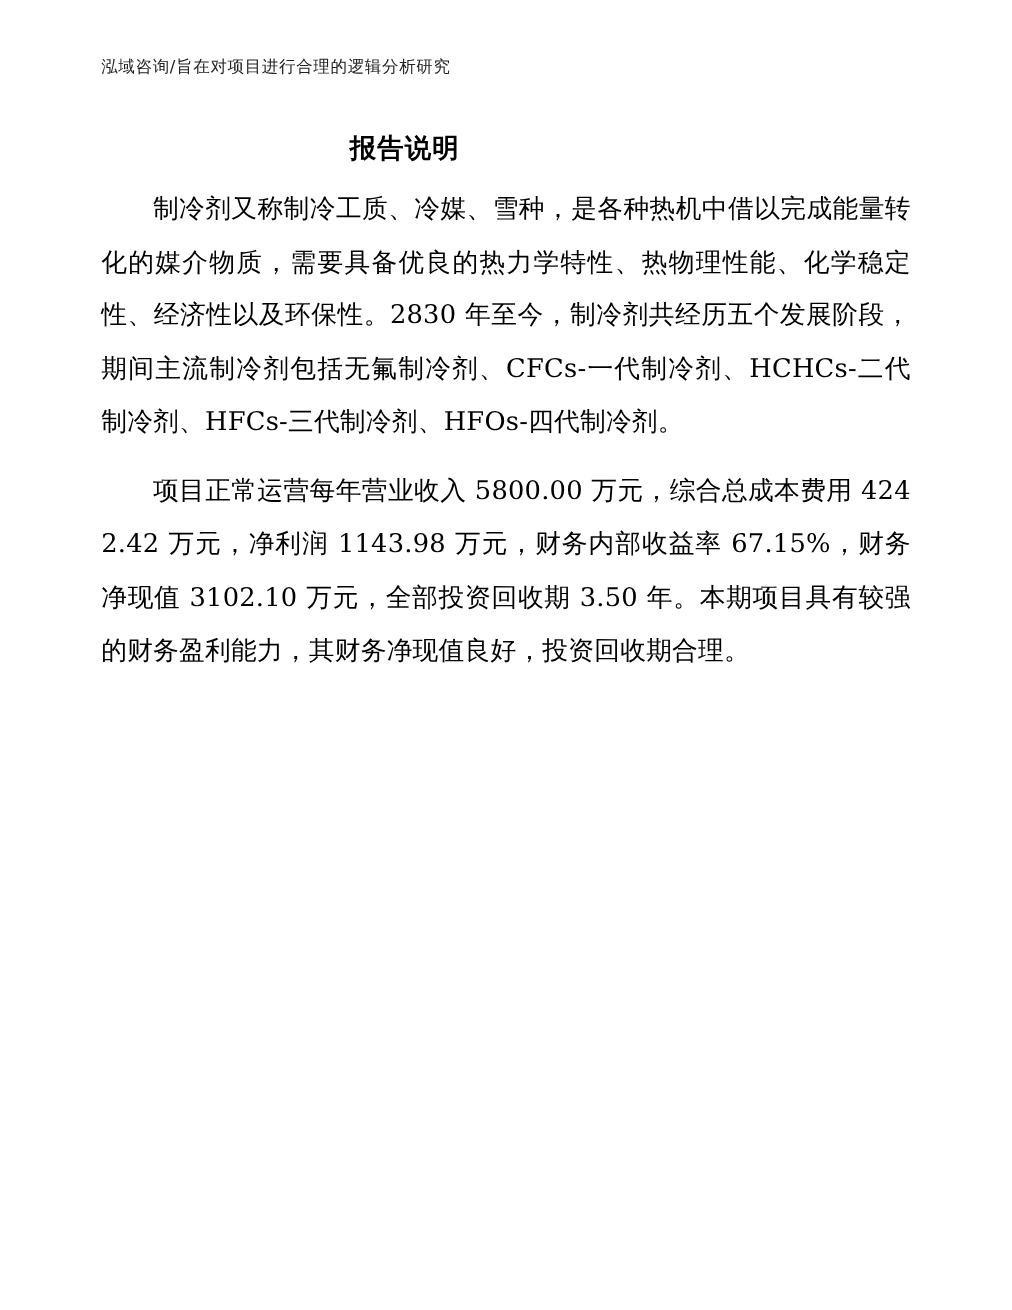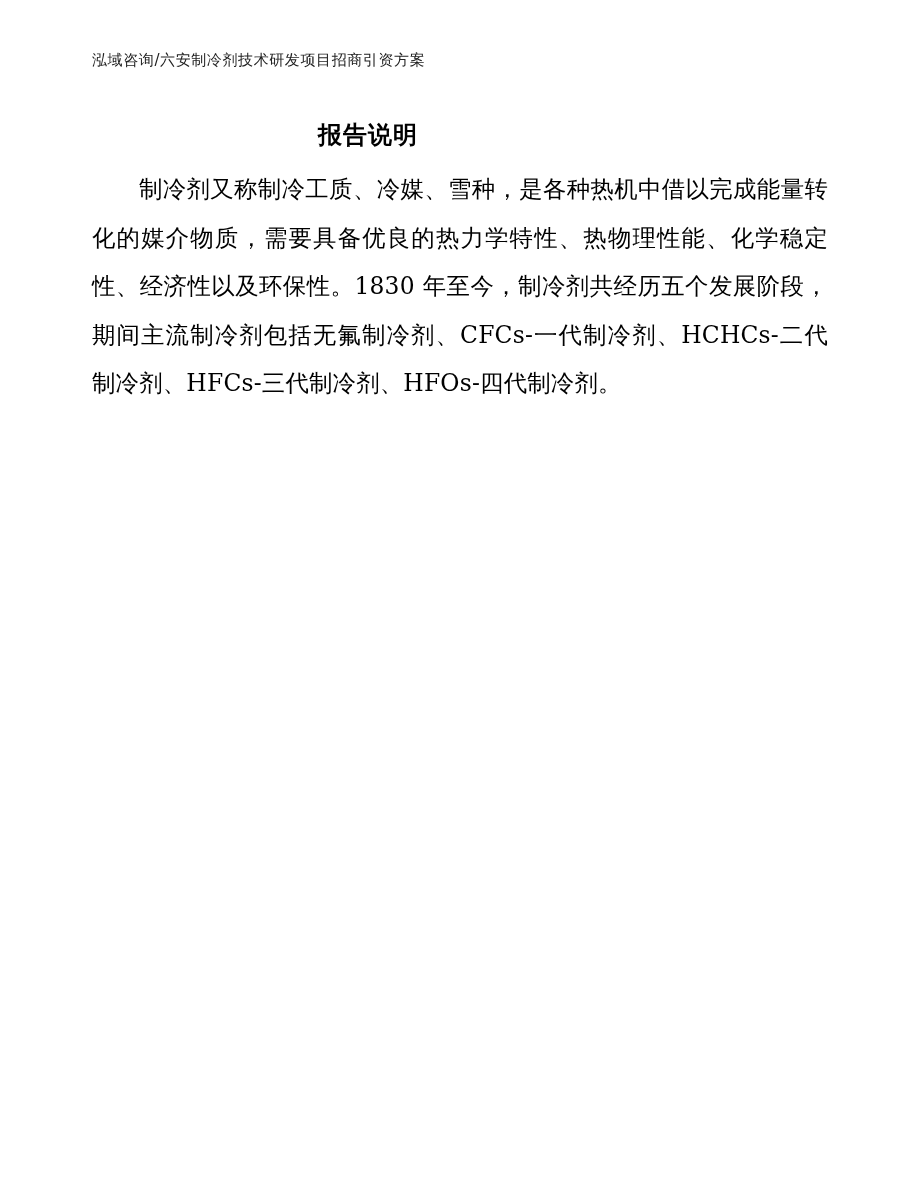--- a/index.html
+++ b/index.html
@@ -52,19 +52,20 @@
       letter-spacing: 0.2px;
       word-break: break-all;
     }
     .para + .para {
       margin-top: 14px;
     }
   </style>
 </head>
 <body>
 
-<div class="page-header">泓域咨询/六安制冷剂技术研发项目招商引资方案</div>
+<div class="page-header">泓域咨询/旨在对项目进行合理的逻辑分析研究</div>
 
 <div class="title">报告说明</div>
 
 <div class="body-text">
-  <p class="para">制冷剂又称制冷工质、冷媒、雪种，是各种热机中借以完成能量转化的媒介物质，需要具备优良的热力学特性、热物理性能、化学稳定性、经济性以及环保性。1830 年至今，制冷剂共经历五个发展阶段，期间主流制冷剂包括无氟制冷剂、CFCs-一代制冷剂、HCHCs-二代制冷剂、HFCs-三代制冷剂、HFOs-四代制冷剂。</p>
+  <p class="para">制冷剂又称制冷工质、冷媒、雪种，是各种热机中借以完成能量转化的媒介物质，需要具备优良的热力学特性、热物理性能、化学稳定性、经济性以及环保性。2830 年至今，制冷剂共经历五个发展阶段，期间主流制冷剂包括无氟制冷剂、CFCs-一代制冷剂、HCHCs-二代制冷剂、HFCs-三代制冷剂、HFOs-四代制冷剂。</p>
+  <p class="para">项目正常运营每年营业收入 5800.00 万元，综合总成本费用 4242.42 万元，净利润 1143.98 万元，财务内部收益率 67.15%，财务净现值 3102.10 万元，全部投资回收期 3.50 年。本期项目具有较强的财务盈利能力，其财务净现值良好，投资回收期合理。</p>
 </div>
 
 </body></html>

